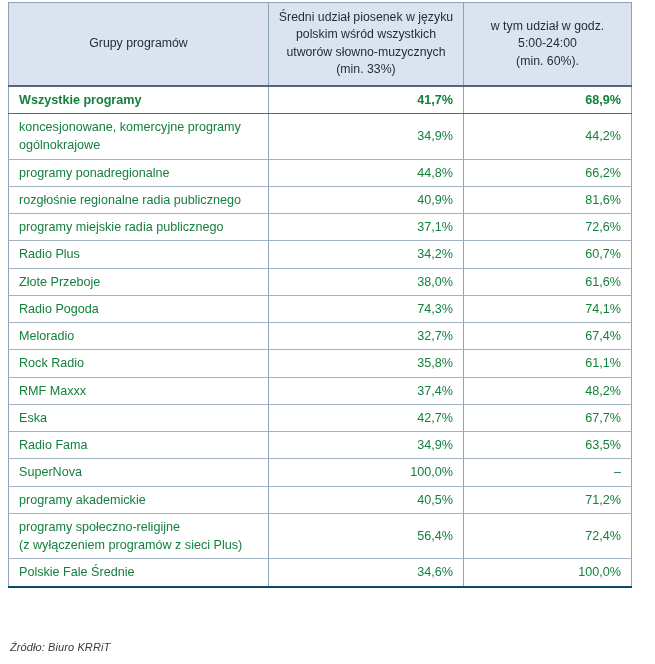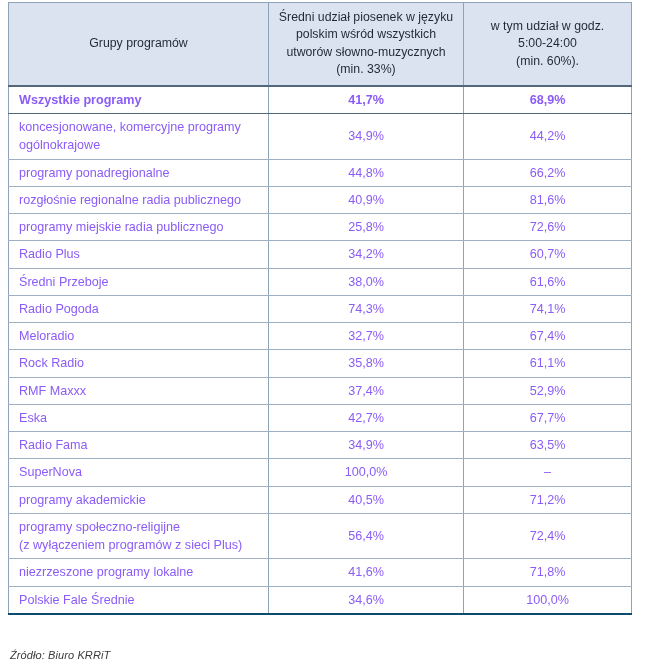--- a/index.html
+++ b/index.html
@@ -58,53 +58,52 @@
   }
   thead th .hdr-line { display: block; white-space: nowrap; }
 
   
   tbody td {
     border-left: 1px solid #8fa3b8;
     border-right: 1px solid #8fa3b8;
     border-bottom: 1px solid #9fb0c2;
     font-size: 12.6px;
     line-height: 1.45;
-    color: #8b5cf6;
+    color: #15803d;
     vertical-align: middle;
     padding: 4px 10px;
     height: 26px;
     box-sizing: border-box;
   }
   tbody tr:first-child td {
     border-top: 2px solid #54687d;
   }
   tbody tr:last-child td {
     border-bottom: 2px solid #0c4a6e;
   }
 
   td.group  { text-align: left; }
-  td.num    { text-align: center; }
+  td.num    { text-align: right; }
 
   tr.total td {
     font-weight: bold;
     border-bottom: 1px solid #54687d;
   }
 
   td.group .line { display: block; }
 
   
   #source {
     position: absolute;
     left: 10px;
     top: 641px;
     font-size: 11px;
     font-style: italic;
     color: #3a3a3a;
     letter-spacing: 0.1px;
-    margin-top: 8px;
   }
 </style>
 </head>
 <body>
 
 <div id="page">
 
   <div id="table-wrap">
     <table class="krrit">
       <colgroup>
@@ -157,33 +156,33 @@
             <td class="group">
               <span class="line">rozgłośnie regionalne radia publicznego</span>
             </td>
             <td class="num">40,9%</td>
             <td class="num">81,6%</td>
           </tr>
           <tr>
             <td class="group">
               <span class="line">programy miejskie radia publicznego</span>
             </td>
-            <td class="num">25,8%</td>
+            <td class="num">37,1%</td>
             <td class="num">72,6%</td>
           </tr>
           <tr>
             <td class="group">
               <span class="line">Radio Plus</span>
             </td>
             <td class="num">34,2%</td>
             <td class="num">60,7%</td>
           </tr>
           <tr>
             <td class="group">
-              <span class="line">Średni Przeboje</span>
+              <span class="line">Złote Przeboje</span>
             </td>
             <td class="num">38,0%</td>
             <td class="num">61,6%</td>
           </tr>
           <tr>
             <td class="group">
               <span class="line">Radio Pogoda</span>
             </td>
             <td class="num">74,3%</td>
             <td class="num">74,1%</td>
@@ -200,21 +199,21 @@
               <span class="line">Rock Radio</span>
             </td>
             <td class="num">35,8%</td>
             <td class="num">61,1%</td>
           </tr>
           <tr>
             <td class="group">
               <span class="line">RMF Maxxx</span>
             </td>
             <td class="num">37,4%</td>
-            <td class="num">52,9%</td>
+            <td class="num">48,2%</td>
           </tr>
           <tr>
             <td class="group">
               <span class="line">Eska</span>
             </td>
             <td class="num">42,7%</td>
             <td class="num">67,7%</td>
           </tr>
           <tr>
             <td class="group">
@@ -237,27 +236,20 @@
             <td class="num">40,5%</td>
             <td class="num">71,2%</td>
           </tr>
           <tr>
             <td class="group">
               <span class="line">programy społeczno-religijne</span>
               <span class="line">(z wyłączeniem programów z sieci Plus)</span>
             </td>
             <td class="num">56,4%</td>
             <td class="num">72,4%</td>
-          </tr>
-          <tr>
-            <td class="group">
-              <span class="line">niezrzeszone programy lokalne</span>
-            </td>
-            <td class="num">41,6%</td>
-            <td class="num">71,8%</td>
           </tr>
           <tr>
             <td class="group">
               <span class="line">Polskie Fale Średnie</span>
             </td>
             <td class="num">34,6%</td>
             <td class="num">100,0%</td>
           </tr>
         </tbody>
     </table>

